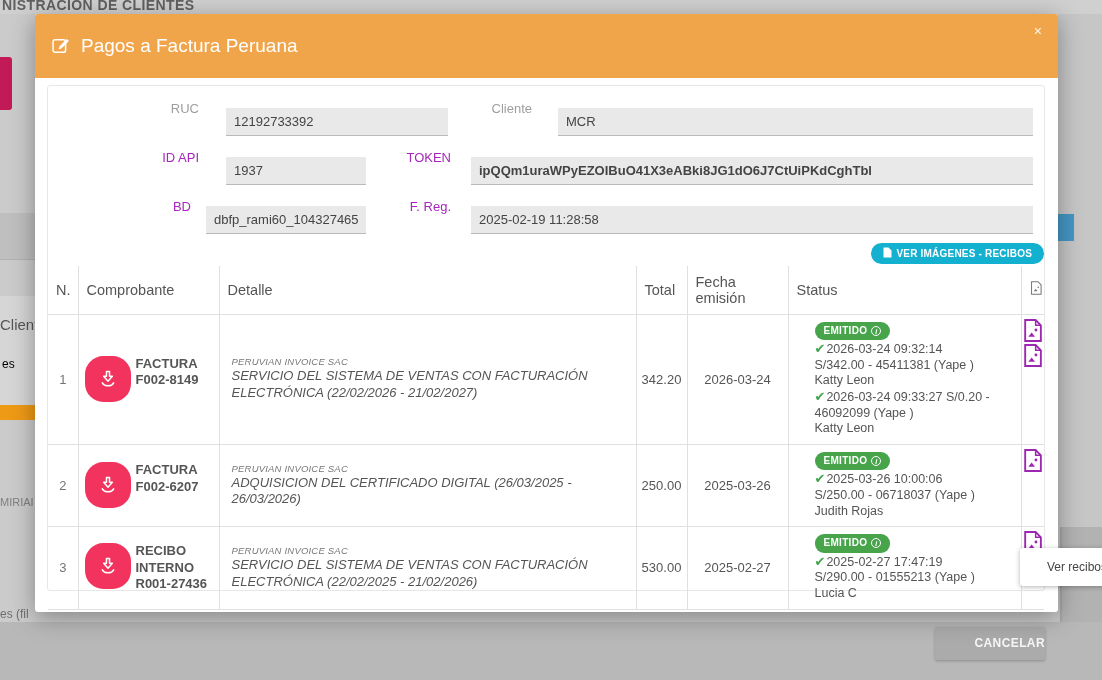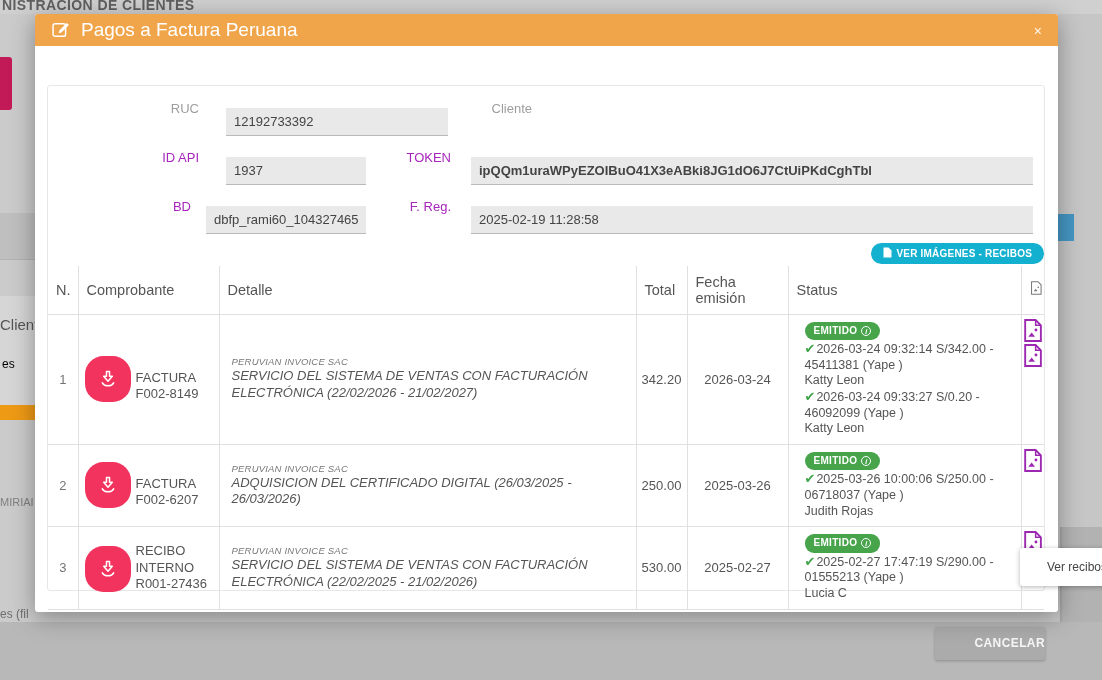--- a/index.html
+++ b/index.html
@@ -25,21 +25,21 @@
   .bd-blue { position:absolute; left:0; top:200px; width:16px; height:27px; background:#4596c4; }
   .bd-darkcol { position:absolute; left:2px; top:513px; width:42px; height:153px; background:#b2b2b2; border-left:2px solid #a8a8a8; }
   .bd-footer { left:0; top:622px; width:1102px; height:58px; background:#b8b8b8; z-index:2; }
   .cancel-btn { position:absolute; left:935px; top:627px; width:110px; height:33px; background:#ababab;
     color:#f6f6f6; font-size:12px; font-weight:bold; letter-spacing:.4px; border:none; border-radius:2px;
     box-shadow:0 1px 3px rgba(0,0,0,.25); z-index:3; text-align:right; line-height:33px; cursor:pointer; }
 
   
   .modal { position:absolute; left:35px; top:14px; width:1023px; height:598px; background:#fff;
     border-radius:3px; box-shadow:0 5px 24px rgba(0,0,0,.35); z-index:10; }
-  .modal-header { position:relative; height:32px; background:#f0a54b; border-radius:3px 3px 0 0;
+  .modal-header { position:relative; height:64px; background:#f0a54b; border-radius:3px 3px 0 0;
     display:flex; align-items:center; padding-left:16px; }
   .modal-title { color:#fff; font-size:19px; font-weight:400; margin-left:10px; }
   .edit-icon svg { display:block; }
   .close-btn { position:absolute; right:16px; top:10px; color:#fff; font-size:14px; line-height:14px; cursor:pointer; opacity:.9; }
 
   .panel { position:absolute; left:12px; top:71px; width:998px; height:506px; border:1px solid #e7e7e7; border-radius:3px; background:#fff; }
 
   .flabel { position:absolute; width:100px; text-align:right; font-size:13px; color:#9e9e9e; white-space:nowrap; }
   .flabel.purple { color:#a826bd; }
   .finput { position:absolute; height:28px; background:#e9e9e9; border-bottom:1px solid #b9b9b9;
@@ -60,28 +60,28 @@
   .pay-table th, .pay-table td { border:1px solid #e0e0e0; }
   .pay-table th { height:48px; font-size:14.5px; font-weight:400; color:#555; text-align:left; padding:4px 8px; background:#fff; }
   .pay-table th:first-child, .pay-table td:first-child { border-left:none; }
   .pay-table th:last-child, .pay-table td:last-child { border-right:none; }
   .pay-table th { border-top:none; }
   .row1 td { height:117px; }
   .row2 td { height:73px; }
   .row3 td { height:77px; }
   td.ncell { text-align:center; font-size:13px; color:#757575; }
   td.compcell { padding:4px 2px 4px 6px; vertical-align:middle; }
-  .comp-flex { display:flex; align-items:flex-end; }
+  .comp-flex { display:flex; align-items:flex-start;font-weight:bold; }
   .pink-ico { flex:0 0 46px; width:46px; height:46px; border-radius:40%; background:#f1335e; display:flex; align-items:center; justify-content:center; margin-right:5px; cursor:pointer; }
   .comp-text { font-size:13px; color:#555; line-height:1.25; }
   td.detcell { padding:6px 12px; vertical-align:middle; }
   .empresa { font-size:9.5px; font-style:italic; color:#777; letter-spacing:.2px; margin-bottom:1px; }
   .detalle { font-size:13px; font-style:italic; color:#555; line-height:1.3; }
   td.totcell, td.feccell { text-align:center; font-size:13px; color:#555; vertical-align:middle; }
-  td.statcell { vertical-align:top; padding:7px 16px; font-size:12.5px; color:#555; line-height:1.25; }
+  td.statcell { vertical-align:top; padding:7px 26px; font-size:12.5px; color:#555; line-height:1.25; }
   .badge { display:inline-flex; align-items:center; gap:4px; background:#47a44b; color:#fff; font-size:10px;
     font-weight:bold; letter-spacing:.3px; padding:3px 9px; border-radius:9px; margin-bottom:1px; }
   .badge-info { display:inline-block; width:10px; height:10px; border:1px solid #fff; border-radius:50%;
     font-size:7px; line-height:9px; text-align:center; font-style:italic; font-weight:bold; }
   .check { color:#3fa44a; font-size:13px; margin-right:1px; }
   .pname { }
   td.imgcell { vertical-align:top; padding-top:4px; text-align:center; }
   .img-ico { display:block; margin:0 auto 2px auto; cursor:pointer; }
 
   
@@ -130,20 +130,21 @@
       <span class="modal-title">Pagos a Factura Peruana</span>
       <span class="close-btn">×</span>
     </div>
 
     <div class="panel">
 
       <div class="flabel ruc-label">RUC</div>
       <div class="finput ruc-input">12192733392</div>
 
       <div class="flabel cliente-label">Cliente</div>
+      <div class="finput cliente-input">MCR</div>
 
       <div class="flabel purple idapi-label">ID API</div>
       <div class="finput idapi-input">1937</div>
 
       <div class="flabel purple token-label">TOKEN</div>
       <div class="finput token-input">ipQQm1uraWPyEZOIBuO41X3eABki8JG1dO6J7CtUiPKdCghTbl</div>
 
       <div class="flabel purple bd-label">BD</div>
       <div class="finput bd-input">dbfp_rami60_104327465</div>
 

